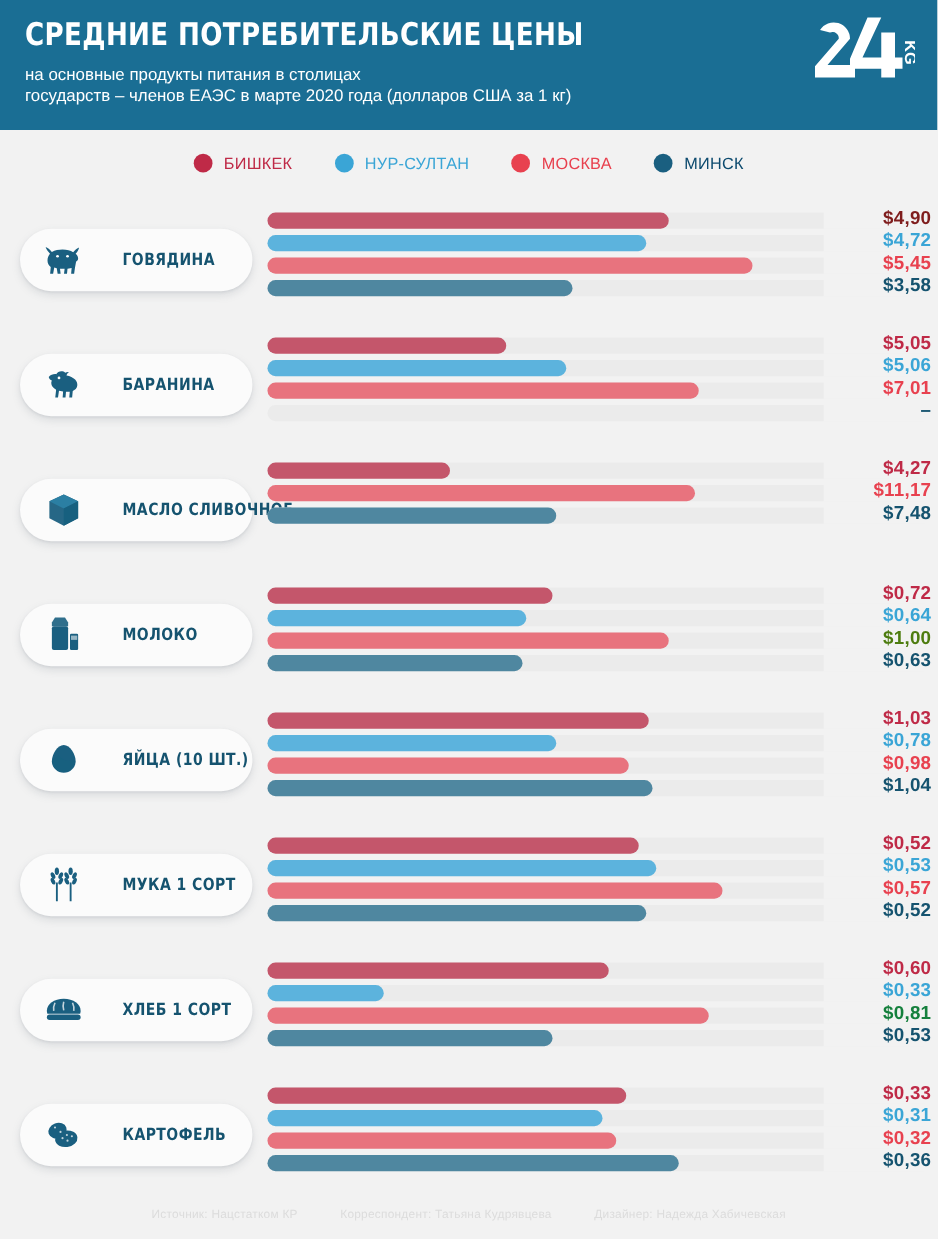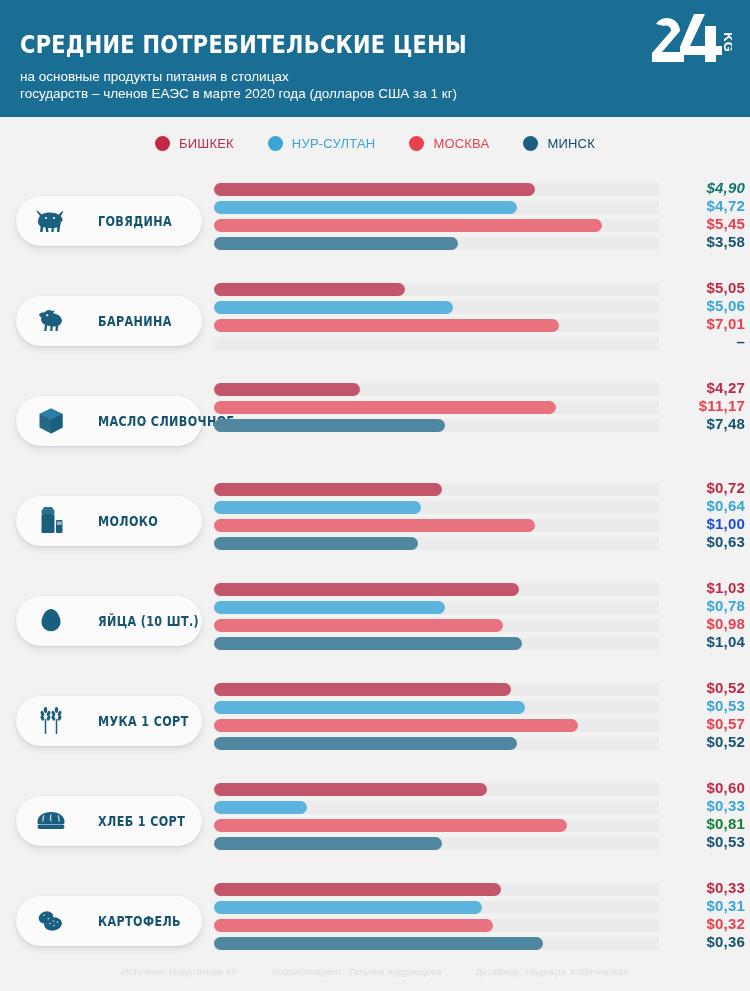--- a/index.html
+++ b/index.html
@@ -7,23 +7,23 @@
     width: 750px; height: 991px;
     background: #f2f2f2;
     font-family: "Liberation Sans", sans-serif;
     overflow: hidden;
   }
   .page { position: relative; width: 750px; height: 991px; background: #f2f2f2; }
 
   
   .header {
     position: relative;
-    height: 117px;
+    height: 104px;
     background: #1a6e94;
-    padding: 30px 20px 0 20px;
+    padding: 13px 20px 0 20px;
   }
   .header-title {
     font-family: "Liberation Sans Narrow", "DejaVu Sans Condensed", "Liberation Sans", sans-serif;
     font-weight: bold;
     font-size: 25px;
     letter-spacing: 0.3px;
     color: #ffffff;
     text-transform: uppercase;
     transform: scaleX(0.93);
     transform-origin: left center;
@@ -209,21 +209,21 @@
                 <circle cx="18" cy="10" r="1.1" fill="#fbfbfb"></circle>
               </g>
             </svg>
           </span>
           <span class="pill-label">ГОВЯДИНА</span>
         </div>
         <div class="bars">
           <div class="bar-row">
             <div class="bar-track"></div>
             <div class="bar-fill" style="width: 60.5%; background: rgb(196, 86, 107);"></div>
-            <div class="value" style="color: #0f766e; font-style: italic;">$4,90</div>
+            <div class="value" style="color: #7f1d1d;">$4,90</div>
           </div>
           <div class="bar-row">
             <div class="bar-track"></div>
             <div class="bar-fill" style="width: 57%; background: rgb(92, 179, 221);"></div>
             <div class="value" style="color: rgb(58, 165, 214);">$4,72</div>
           </div>
           <div class="bar-row">
             <div class="bar-track"></div>
             <div class="bar-fill" style="width: 73%; background: rgb(232, 115, 126);"></div>
             <div class="value" style="color: rgb(232, 65, 79);">$5,45</div>
@@ -321,21 +321,21 @@
             <div class="value" style="color: rgb(191, 42, 71);">$0,72</div>
           </div>
           <div class="bar-row">
             <div class="bar-track"></div>
             <div class="bar-fill" style="width: 39%; background: rgb(92, 179, 221);"></div>
             <div class="value" style="color: rgb(58, 165, 214);">$0,64</div>
           </div>
           <div class="bar-row">
             <div class="bar-track"></div>
             <div class="bar-fill" style="width: 60.5%; background: rgb(232, 115, 126);"></div>
-            <div class="value" style="color: #1d4ed8;">$1,00</div>
+            <div class="value" style="color: #4d7c0f;">$1,00</div>
           </div>
           <div class="bar-row">
             <div class="bar-track"></div>
             <div class="bar-fill" style="width: 38.5%; background: rgb(79, 135, 160);"></div>
             <div class="value" style="color: rgb(21, 83, 111);">$0,63</div>
           </div>
         </div>
       </div>
       <div class="group">
         <div class="pill">

